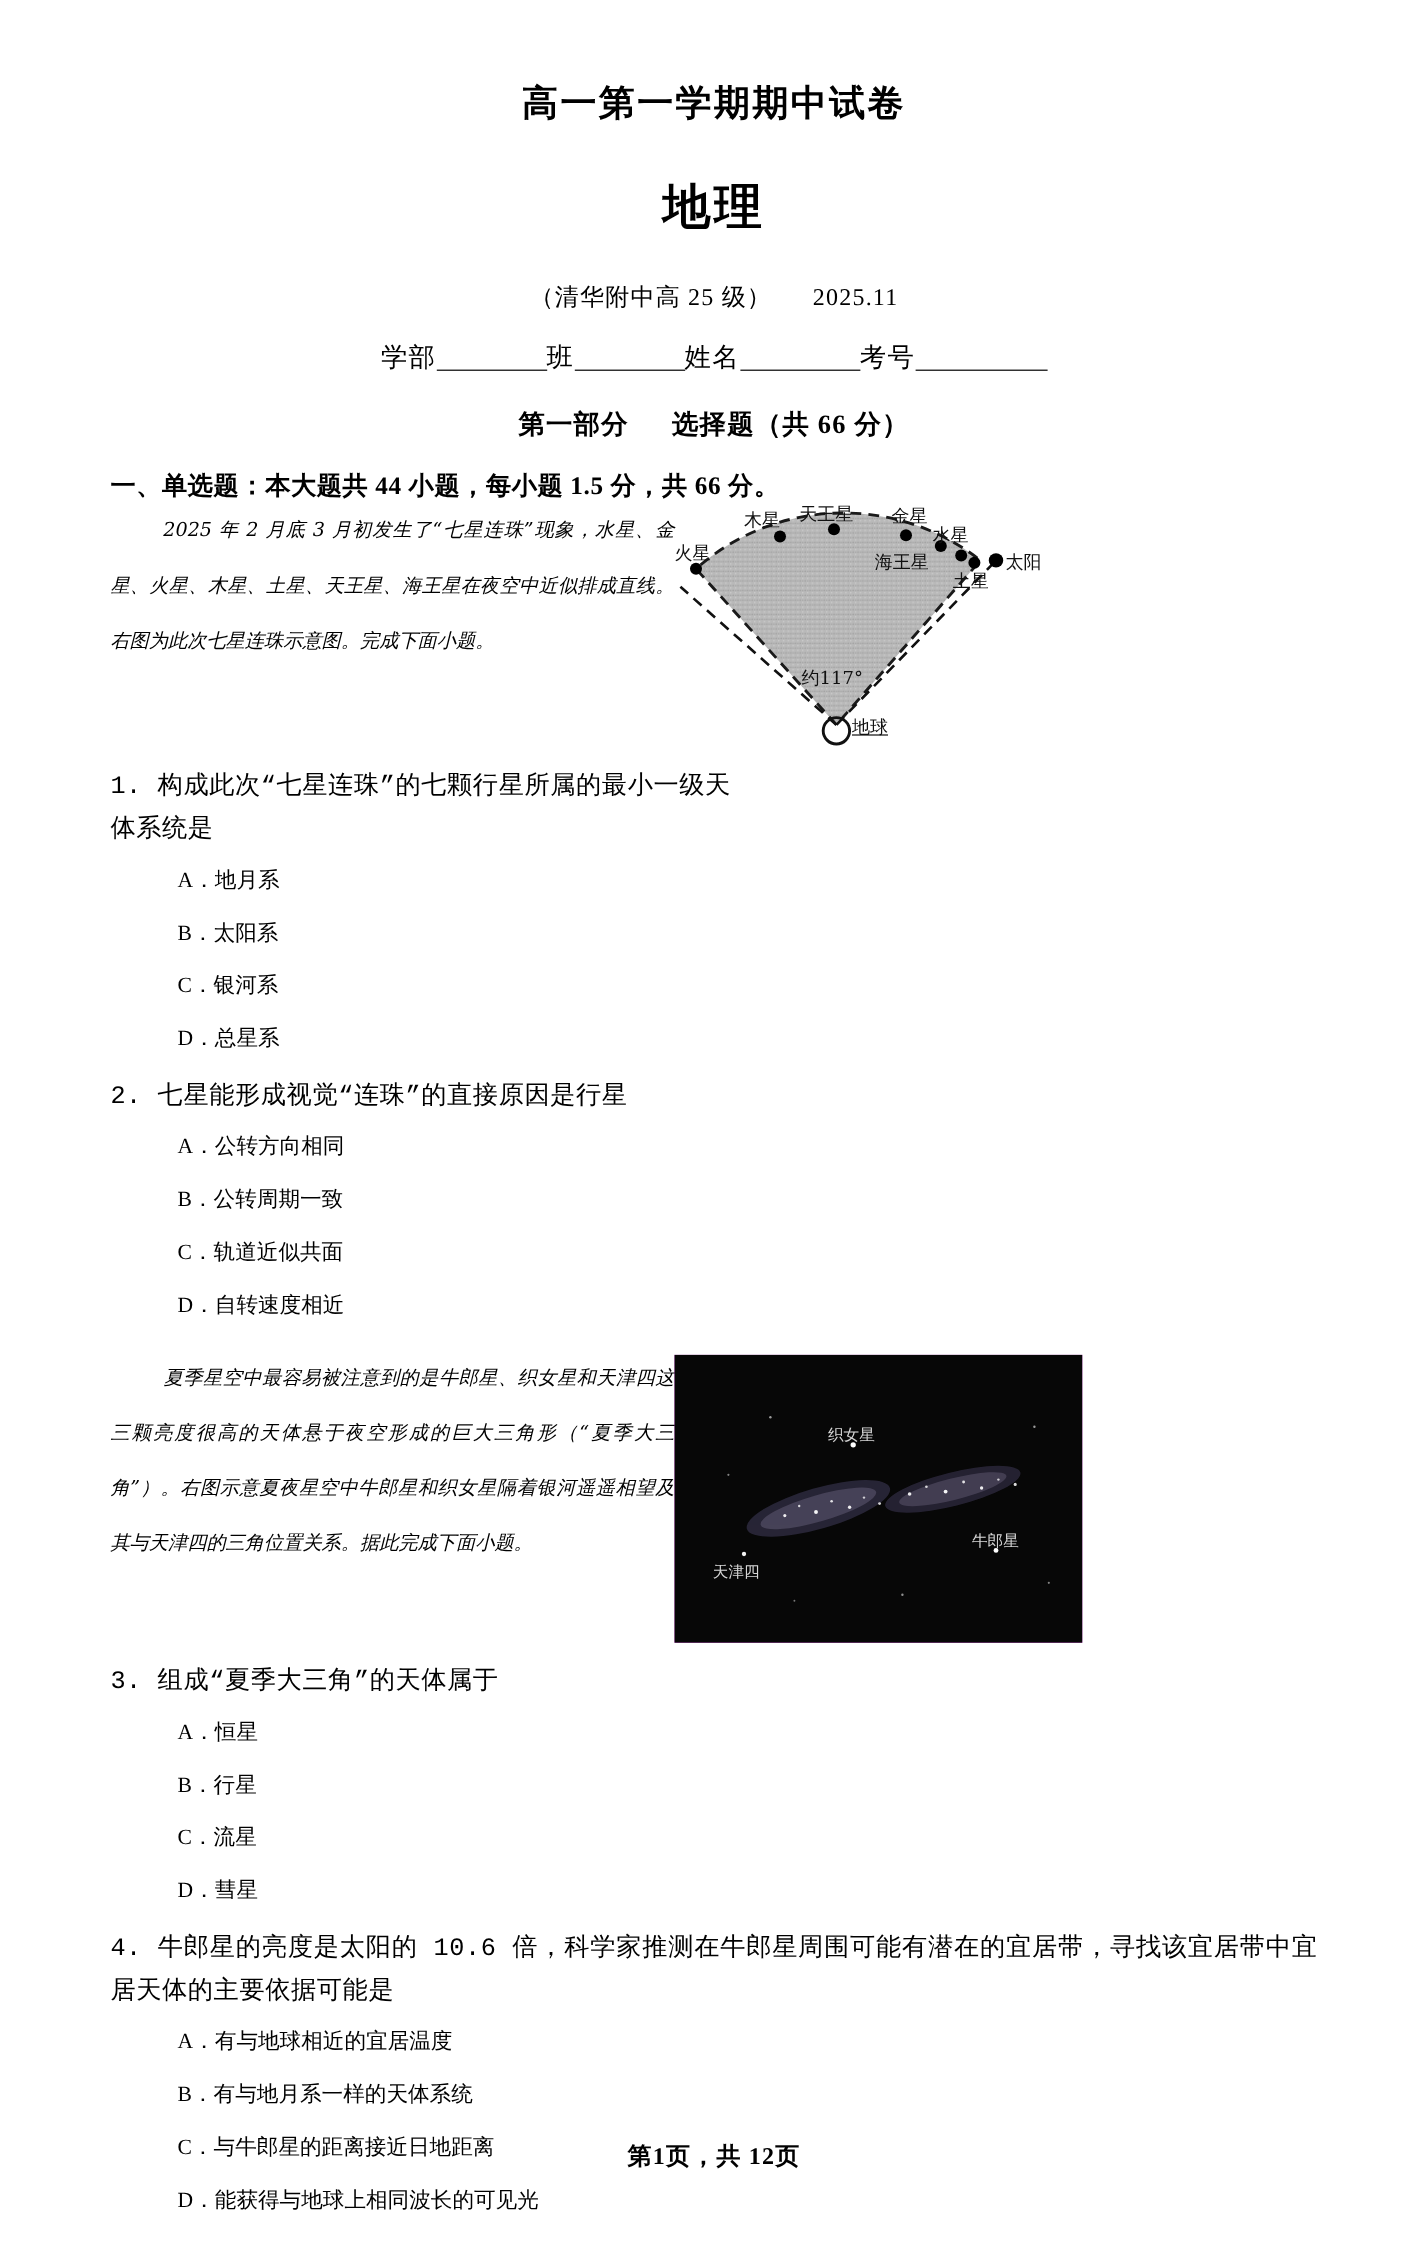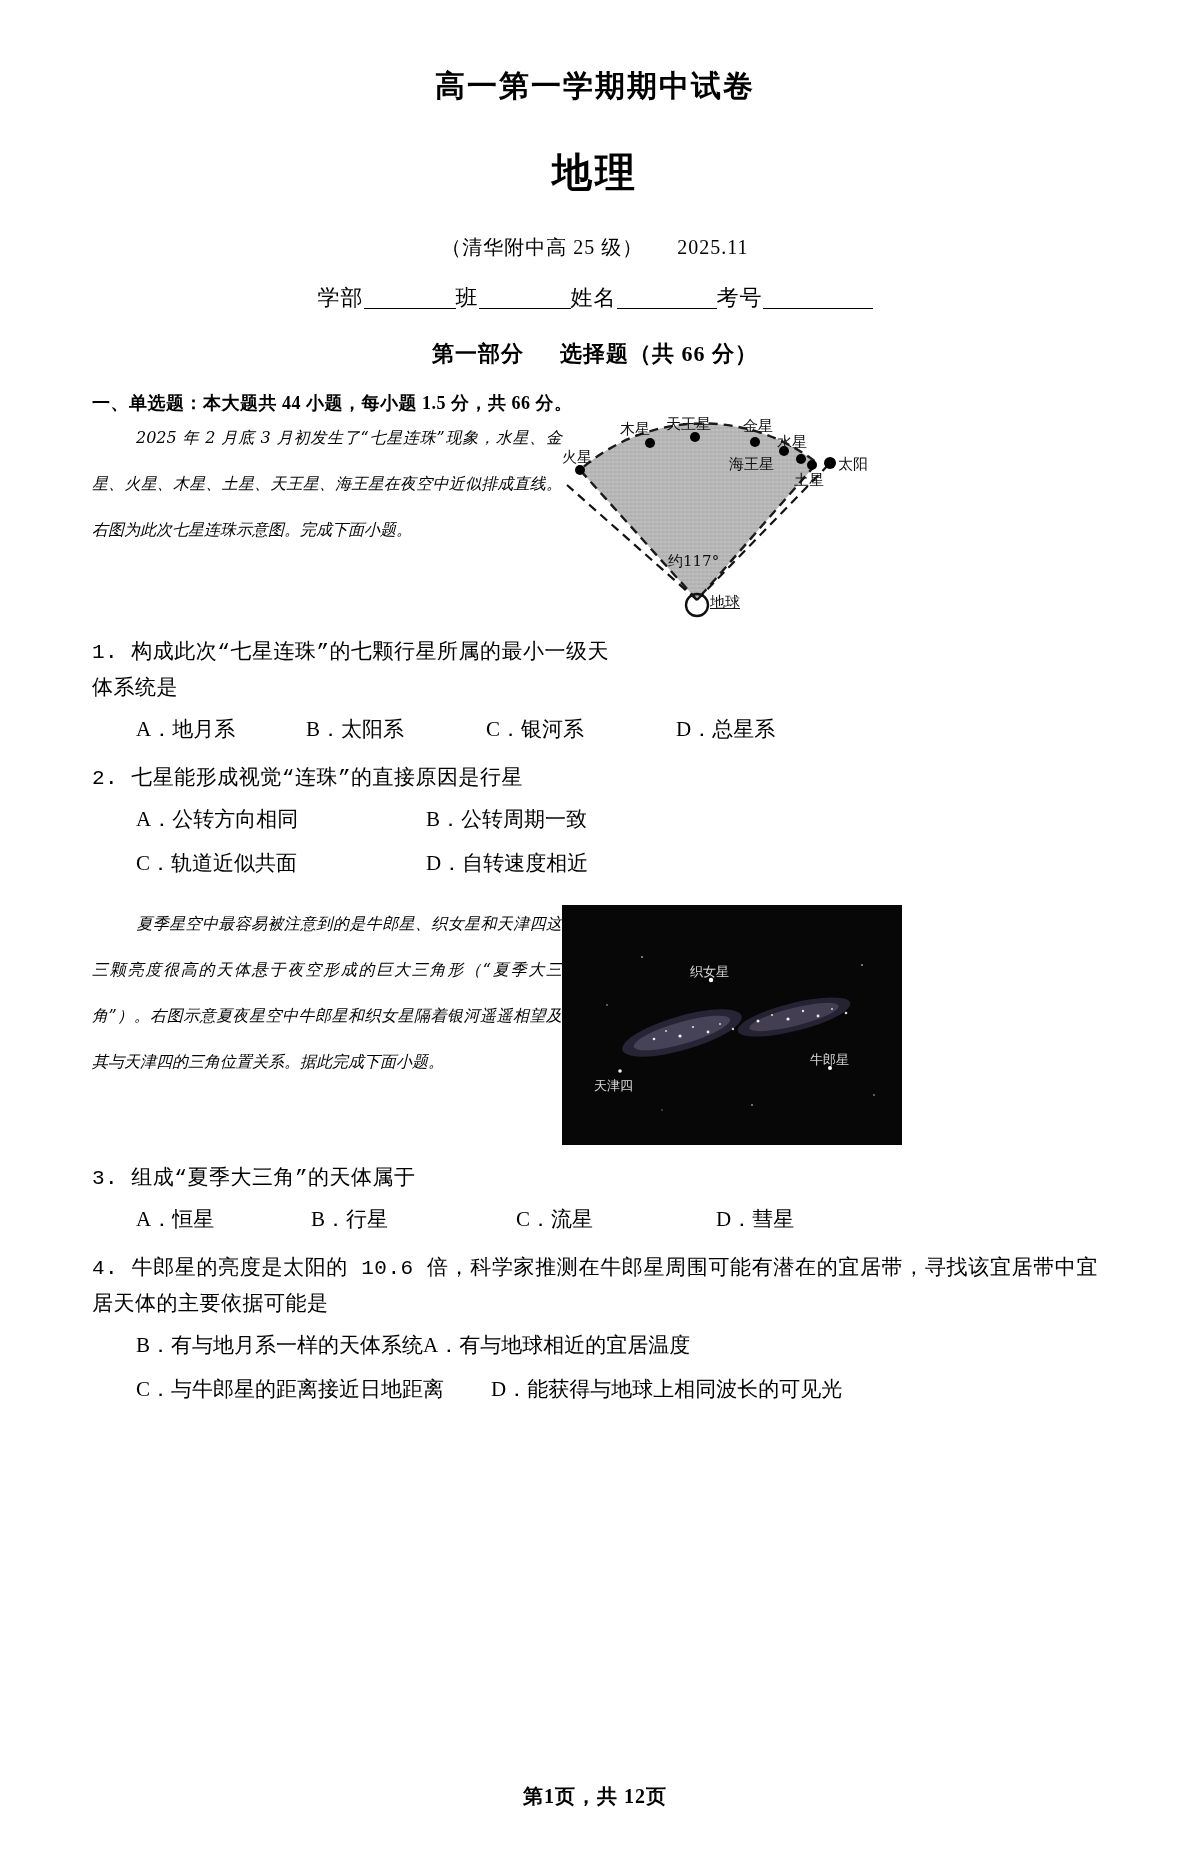--- a/index.html
+++ b/index.html
@@ -60,21 +60,21 @@
   
   .part-heading{
     text-align:center;
     font-size:22px;
     font-weight:bold;
     margin-top:26px;
     letter-spacing:1px;
   }
   .part-heading .gap{display:inline-block;width:36px;}
   .instruction{
-    font-size:18px;
+    font-size:21px;
     font-weight:bold;
     margin:22px 0 0 88px;
     letter-spacing:0.5px;
   }
   
   .content{
     position:relative;
     margin:0 88px 0 88px;
   }
   .passage{
@@ -86,24 +86,25 @@
   }
   .passage .indent{display:inline-block;width:44px;}
   .qtext{
     font-size:21px;
     line-height:36px;
     margin-top:10px;
     letter-spacing:0.5px;
     font-family:Liberation Mono, monospace;
   }
   .options{
-    font-size:21px;
+    font-size:18px;
     line-height:44px;
-    margin-left:44px;
+    margin-left:56px;
     display:flex;
+    flex-direction:column;
   }
   .options.four-col > div{flex:0 0 auto;}
   .opt{white-space:nowrap;}
   
   .fig-wedge{
     position:absolute;
     left:470px;top:0px;
     width:350px;height:210px;
   }
   .planet-label{
@@ -315,25 +316,25 @@
       <div class="opt">
         <span>D．</span><span>彗星</span>
       </div>
     </div>
 
     <div class="qtext" style="text-align:justify;">
       <span>4.</span>
       <span>牛郎星的亮度是太阳的 10.6 倍，科学家推测在牛郎星周围可能有潜在的宜居带，寻找该宜居带中宜居天体的主要依据可能是</span>
     </div>
     <div class="options">
-      <div class="opt">
-        <span>B．</span><span>有与地月系一样的天体系统</span>
-      </div>
       <div class="opt" style="width:355px;">
         <span>A．</span><span>有与地球相近的宜居温度</span>
+      </div>
+      <div class="opt">
+        <span>B．</span><span>有与地月系一样的天体系统</span>
       </div>
     </div>
     <div class="options">
       <div class="opt" style="width:355px;">
         <span>C．</span><span>与牛郎星的距离接近日地距离</span>
       </div>
       <div class="opt">
         <span>D．</span><span>能获得与地球上相同波长的可见光</span>
       </div>
     </div>

